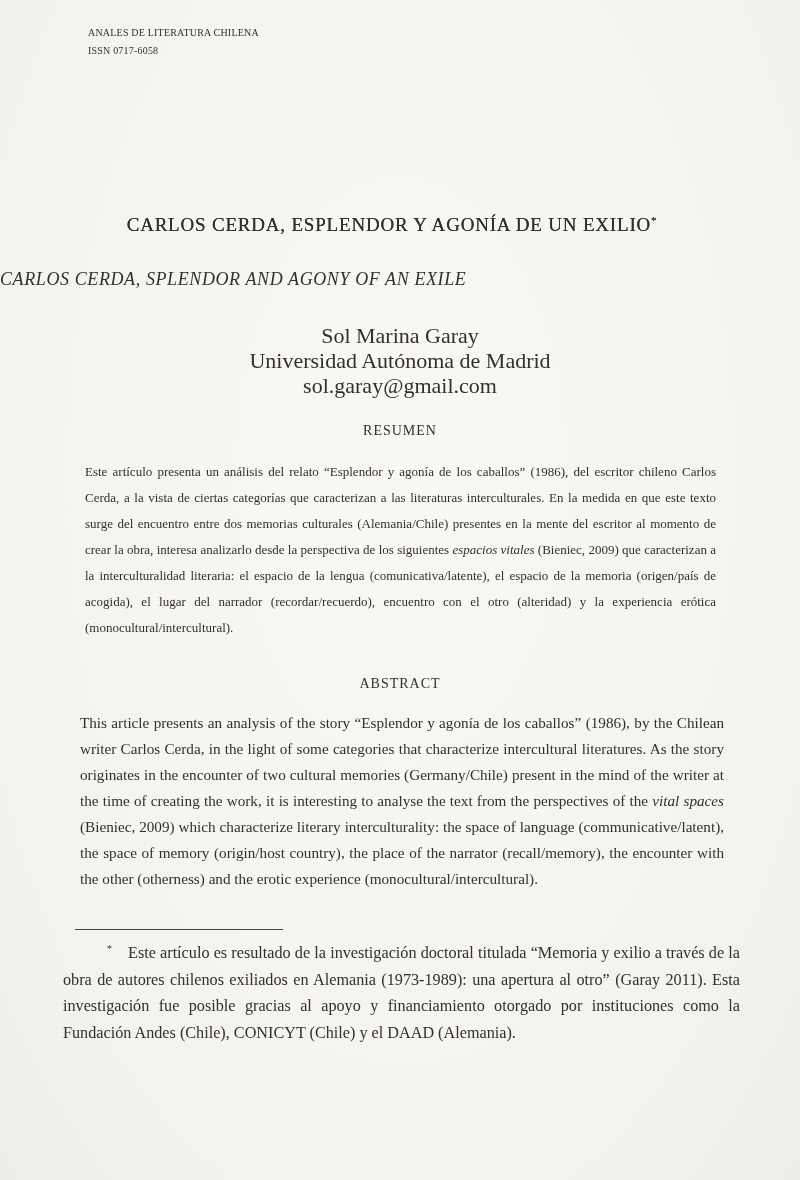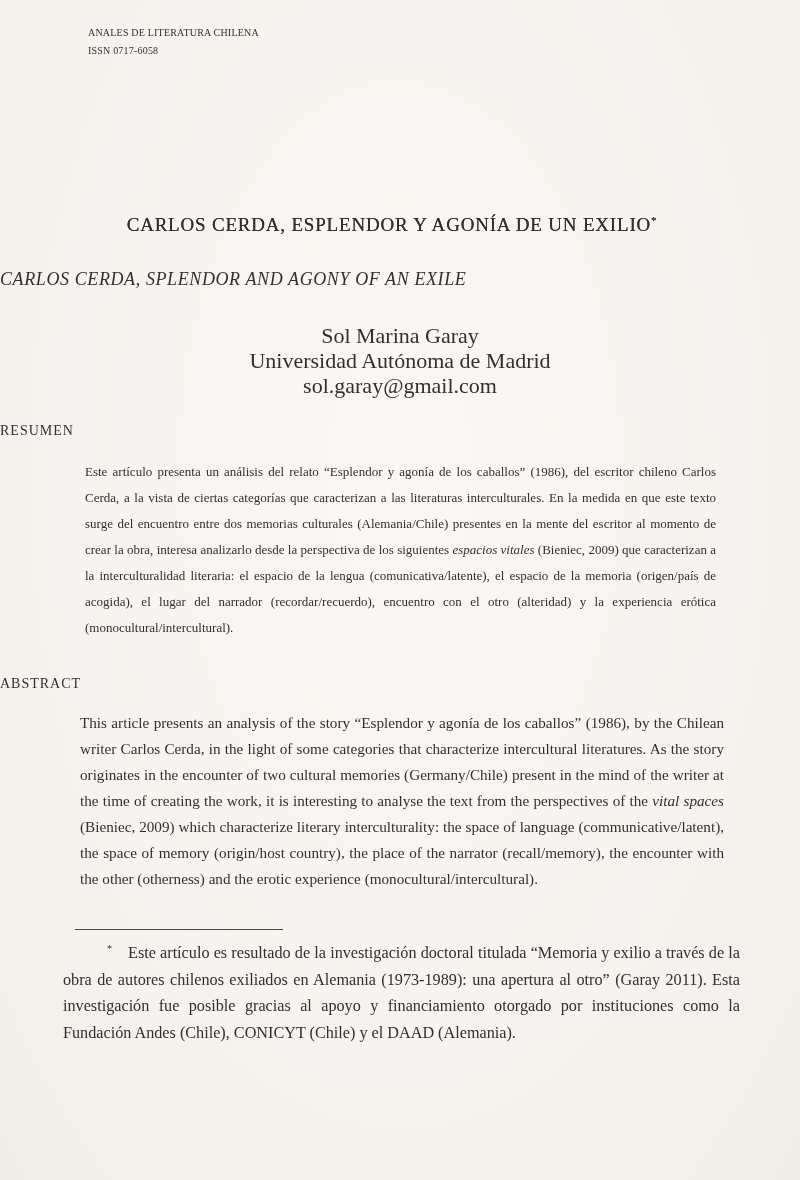--- a/index.html
+++ b/index.html
@@ -57,20 +57,21 @@
     position: absolute;
     left: 0; right: 0;
     top: 323px;
     text-align: center;
     font-size: 22px;
     line-height: 25px;
   }
   .section-heading {
     position: absolute;
     left: 0; right: 0;
+    text-align: center;
     font-size: 14px;
     letter-spacing: 1px;
   }
   .resumen-heading { top: 423px; }
   .abstract-heading { top: 676px; }
   .body-paragraph {
     position: absolute;
     text-align: justify;
     margin: 0;
   }

